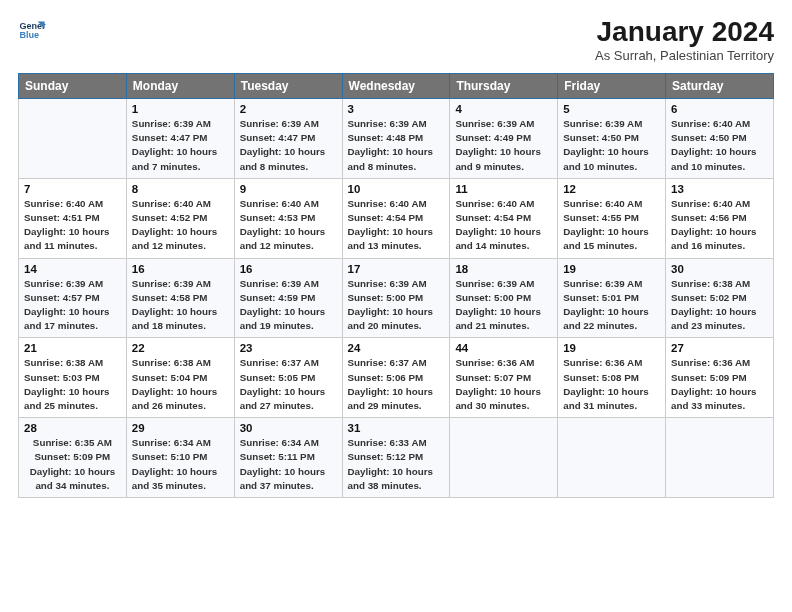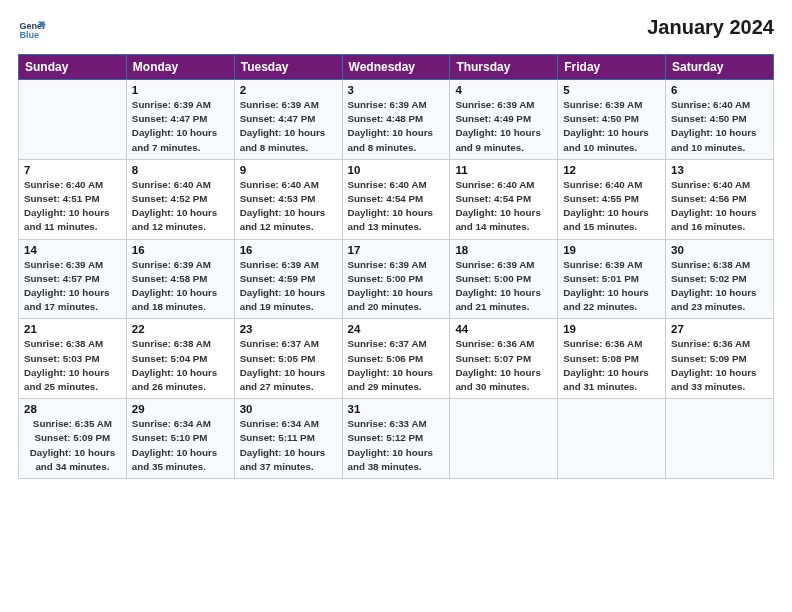--- a/index.html
+++ b/index.html
@@ -26,35 +26,35 @@
       gap: 2px;
     }
     .logo-icon {
       width: 28px;
       height: 28px;
     }
     .title-area {
       text-align: right;
     }
     .month-title {
-      font-size: 20px;
+      font-size: 28px;
       font-weight: bold;
       color: #1a1a1a;
     }
     .location {
       font-size: 13px;
       color: #444;
     }
     table {
       width: 100%;
       border-collapse: collapse;
       font-size: 10.5px;
     }
     thead tr th {
-      background-color: #701a75;
+      background-color: #737373;
       color: #fff;
       padding: 5px 6px;
       text-align: left;
       font-size: 12px;
       font-weight: bold;
       border: 1px solid #2e6da4;
     }
     tbody tr td {
       border: 1px solid #ccc;
       vertical-align: top;
@@ -90,20 +90,21 @@
   <div class="header-area">
     <div class="logo">
       <svg class="logo-icon" viewBox="0 0 40 40">
         <text x="2" y="18" font-size="13" font-weight="bold" fill="#1a3a5c">General</text>
         <text x="2" y="32" font-size="13" font-weight="bold" fill="#3a7dbe">Blue</text>
         <polygon points="28,8 38,8 38,18" fill="#3a7dbe"></polygon>
       </svg>
     </div>
     <div class="title-area">
       <div class="month-title">January 2024</div>
+      <div class="location">As Surrah, Palestinian Territory</div>
     </div>
   </div>
 
   <table>
     <thead>
       <tr>
       <th>Sunday</th>
           <th>Monday</th>
           <th>Tuesday</th>
           <th>Wednesday</th>

